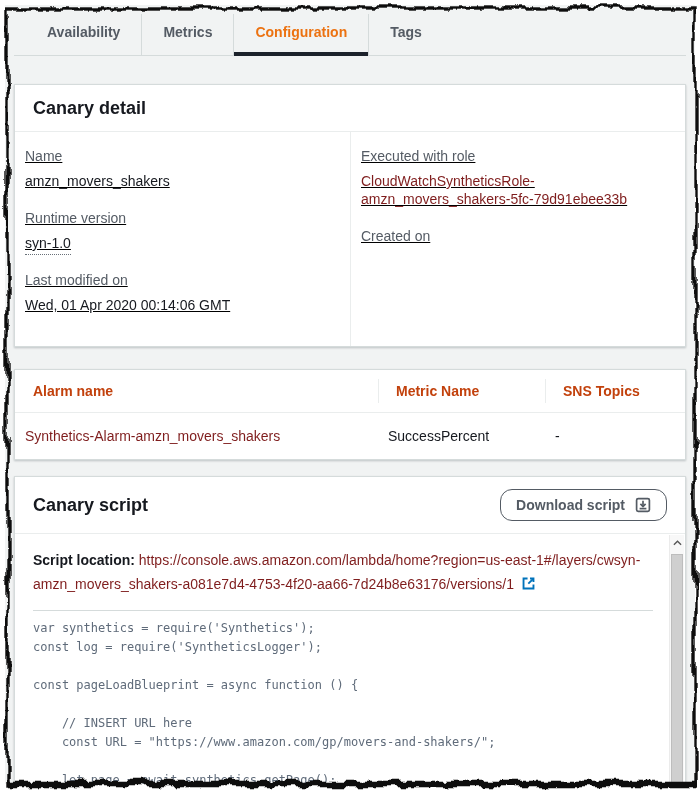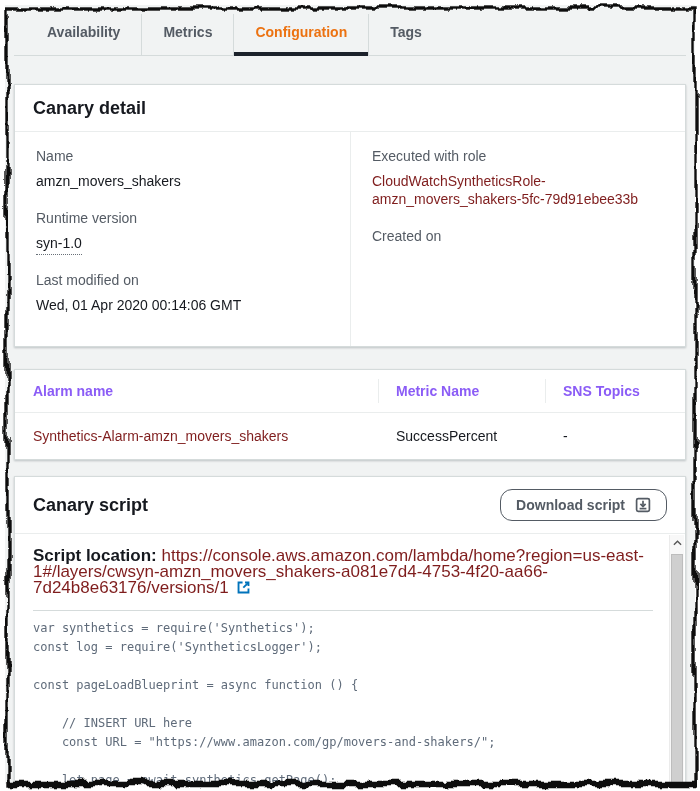--- a/index.html
+++ b/index.html
@@ -21,48 +21,48 @@
 
   
   .card { background:#fff; border:1px solid #d5dbdb; margin:0 9px;
           box-shadow:0 1px 2px rgba(0,28,36,.22); }
   .card-header { display:flex; align-items:center; justify-content:space-between;
                  padding:12px 18px; border-bottom:1px solid #eaeded; }
   .card-title { font-size:18px; font-weight:700; color:#16191f; line-height:22px; }
 
   .card-detail { margin-top:28px; }
   .detail-cols { display:flex; }
-  .detail-col { width:50%; padding:16px 18px 12px 21px; }
+  .detail-col { width:50%; padding:16px 18px 12px 10px;text-decoration:underline; }
   .detail-col.right { border-left:1px solid #eaeded; }
   .field { margin-bottom:20px; }
   .field-label { font-size:14px; color:#545b64; line-height:16px; margin-bottom:8px; }
   .field-value { font-size:14px; color:#16191f; line-height:18px; }
   .link { color:#7f1d1d; text-decoration:none; cursor:pointer; }
   .wrap-any { overflow-wrap:anywhere; word-break:break-word; }
   .tooltip-term { border-bottom:1px dotted #687078; padding-bottom:3px; cursor:help;margin-top:36px; }
 
   
   .card-alarms { margin-top:22px; }
   .table-header { display:flex; border-bottom:1px solid #eaeded; }
-  .th { font-size:14px; font-weight:700; color:#8b5cf6; padding:12px 18px; position:relative; line-height:18px; }
+  .th { font-size:14px; font-weight:700; color:#c2410c; padding:12px 18px; position:relative; line-height:18px; }
   .th + .th::before { content:""; position:absolute; left:0; top:9px; bottom:9px; width:1px; background:#eaeded; }
   .table-row { display:flex; }
-  .td { font-size:14px; color:#16191f; padding:14px 18px; line-height:18px; }
+  .td { font-size:14px; color:#16191f; padding:14px 10px; line-height:18px; }
   .col-1 { width:363px; } .col-2 { width:167px; } .col-3 { flex:1; }
 
   
   .card-script { margin-top:16px; }
   .btn { display:inline-flex; align-items:center; gap:10px; background:#fff;
          border:1px solid #545b64; border-radius:12px; padding:6px 15px;
          font-family:inherit; font-size:14px; font-weight:700; color:#545b64; cursor:pointer; line-height:18px; }
   .btn svg { display:block; }
 
   .script-body { position:relative; height:322px; background:#fff; }
   .script-scroll { height:100%; padding:14px 32px 0 18px; overflow:hidden; }
-  .script-location { font-size:17px; color:#16191f; line-height:16px; }
+  .script-location { font-size:14px; color:#16191f; line-height:24px; }
   .script-location-label { font-weight:700; }
   .ext-icon { display:inline-block; vertical-align:-2px; margin-left:7px; }
   .script-divider { border:0; border-top:1px solid #d5dbdb; margin:12px 0 0 0; }
   .code { margin:8px 0 0 0; font-family:"DejaVu Sans Mono","Liberation Mono",monospace;
           font-size:12px; line-height:19px; color:#5f6b7a; white-space:pre; overflow:hidden; }
 
   
   .scrollbar { position:absolute; top:1px; right:1px; bottom:0; width:15px;
                background:#f8f8f8; border-left:1px solid #ebebeb; }
   .scroll-up { height:16px; display:flex; align-items:center; justify-content:center; cursor:pointer; }

